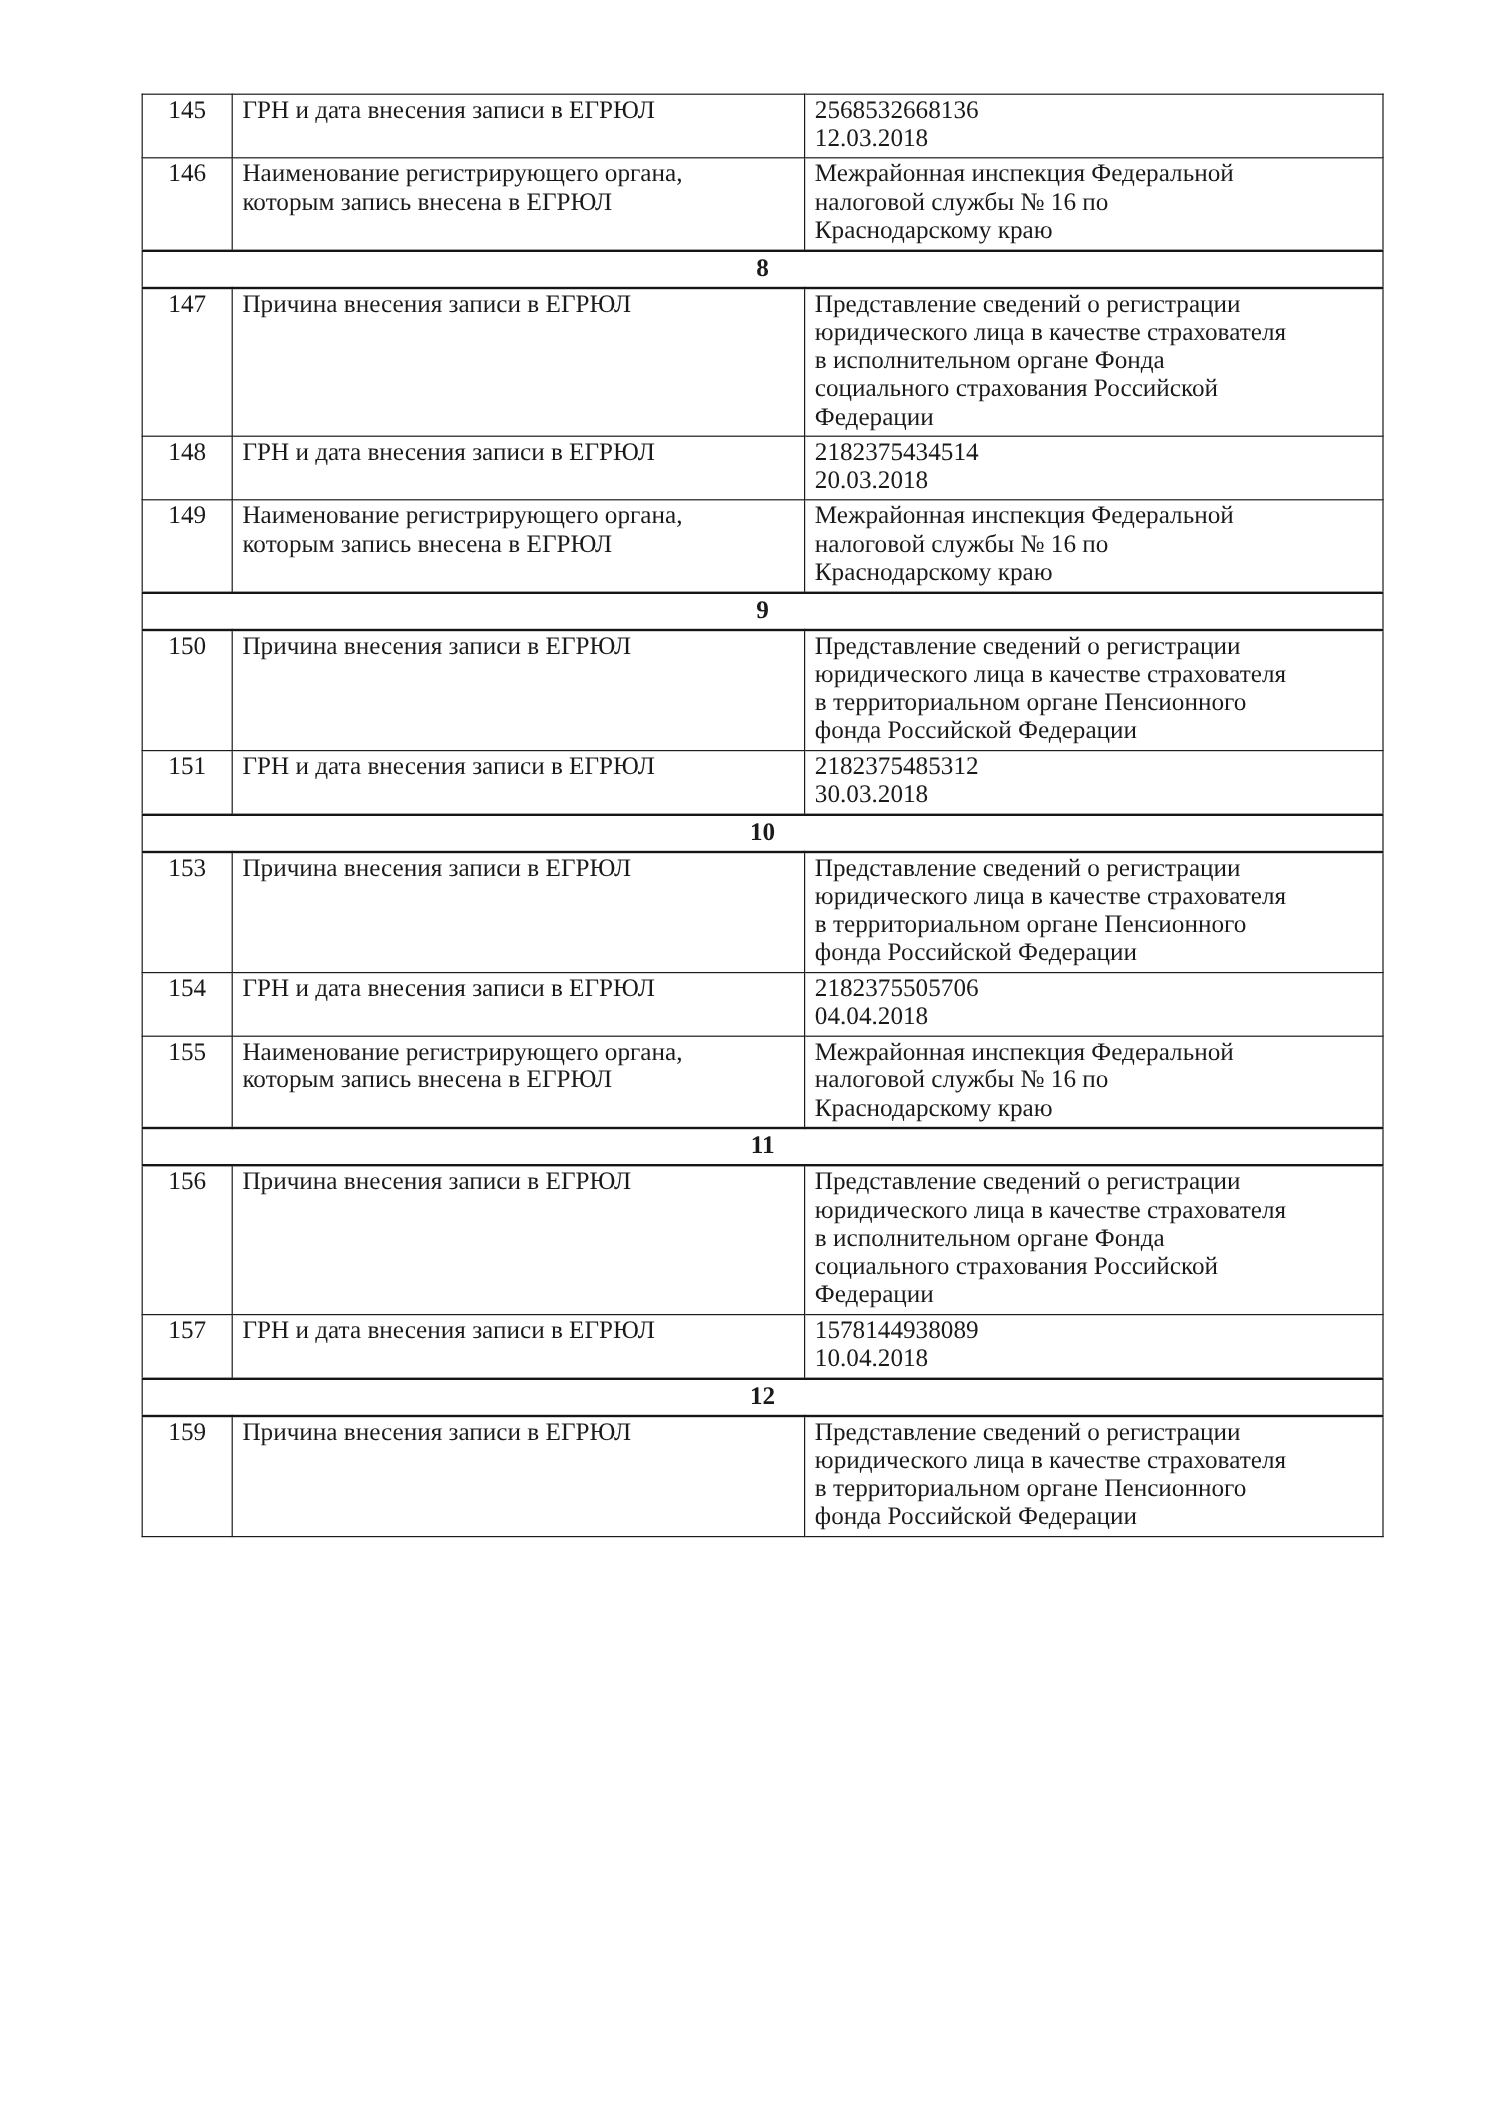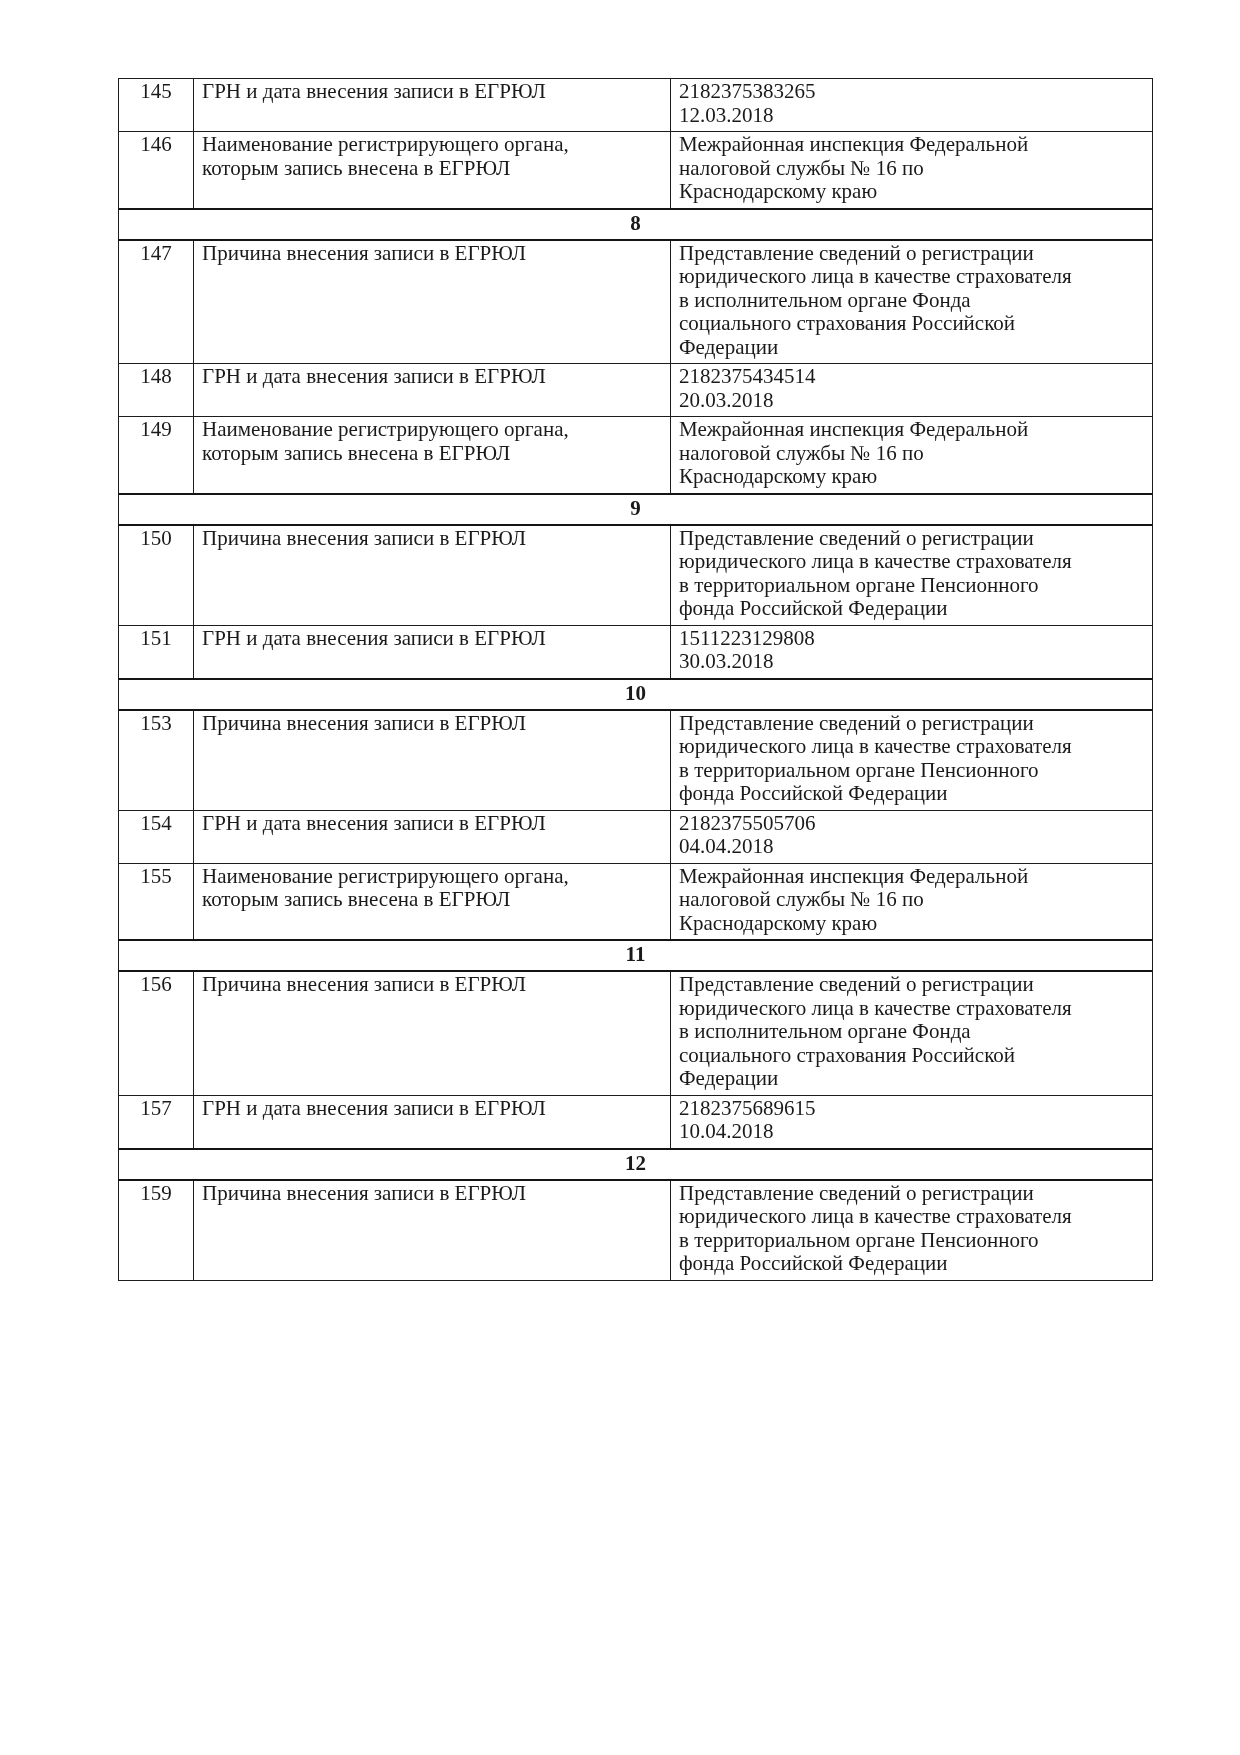--- a/index.html
+++ b/index.html
@@ -71,21 +71,21 @@
         <col class="c-label">
         <col class="c-value">
     </colgroup>
     <tbody id="table-body">
         <tr>
           <td class="num-cell">145</td>
           <td class="label-cell">
             <div>ГРН и дата внесения записи в ЕГРЮЛ</div>
           </td>
           <td class="value-cell">
-            <div>2182375383265</div>
+            <div>2568532668136</div>
             <div>12.03.2018</div>
           </td>
         </tr>
         <tr>
           <td class="num-cell">146</td>
           <td class="label-cell">
             <div>Наименование регистрирующего органа,</div>
             <div>которым запись внесена в ЕГРЮЛ</div>
           </td>
           <td class="value-cell">
@@ -146,21 +146,21 @@
             <div>в территориальном органе Пенсионного</div>
             <div>фонда Российской Федерации</div>
           </td>
         </tr>
         <tr>
           <td class="num-cell">151</td>
           <td class="label-cell">
             <div>ГРН и дата внесения записи в ЕГРЮЛ</div>
           </td>
           <td class="value-cell">
-            <div>1511223129808</div>
+            <div>2182375485312</div>
             <div>30.03.2018</div>
           </td>
         </tr>
         <tr class="section-row">
           <td colspan="3" class="section-cell">10</td>
         </tr>
         <tr>
           <td class="num-cell">153</td>
           <td class="label-cell">
             <div>Причина внесения записи в ЕГРЮЛ</div>
@@ -209,21 +209,21 @@
             <div>социального страхования Российской</div>
             <div>Федерации</div>
           </td>
         </tr>
         <tr>
           <td class="num-cell">157</td>
           <td class="label-cell">
             <div>ГРН и дата внесения записи в ЕГРЮЛ</div>
           </td>
           <td class="value-cell">
-            <div>2182375689615</div>
+            <div>1578144938089</div>
             <div>10.04.2018</div>
           </td>
         </tr>
         <tr class="section-row">
           <td colspan="3" class="section-cell">12</td>
         </tr>
         <tr>
           <td class="num-cell">159</td>
           <td class="label-cell">
             <div>Причина внесения записи в ЕГРЮЛ</div>

